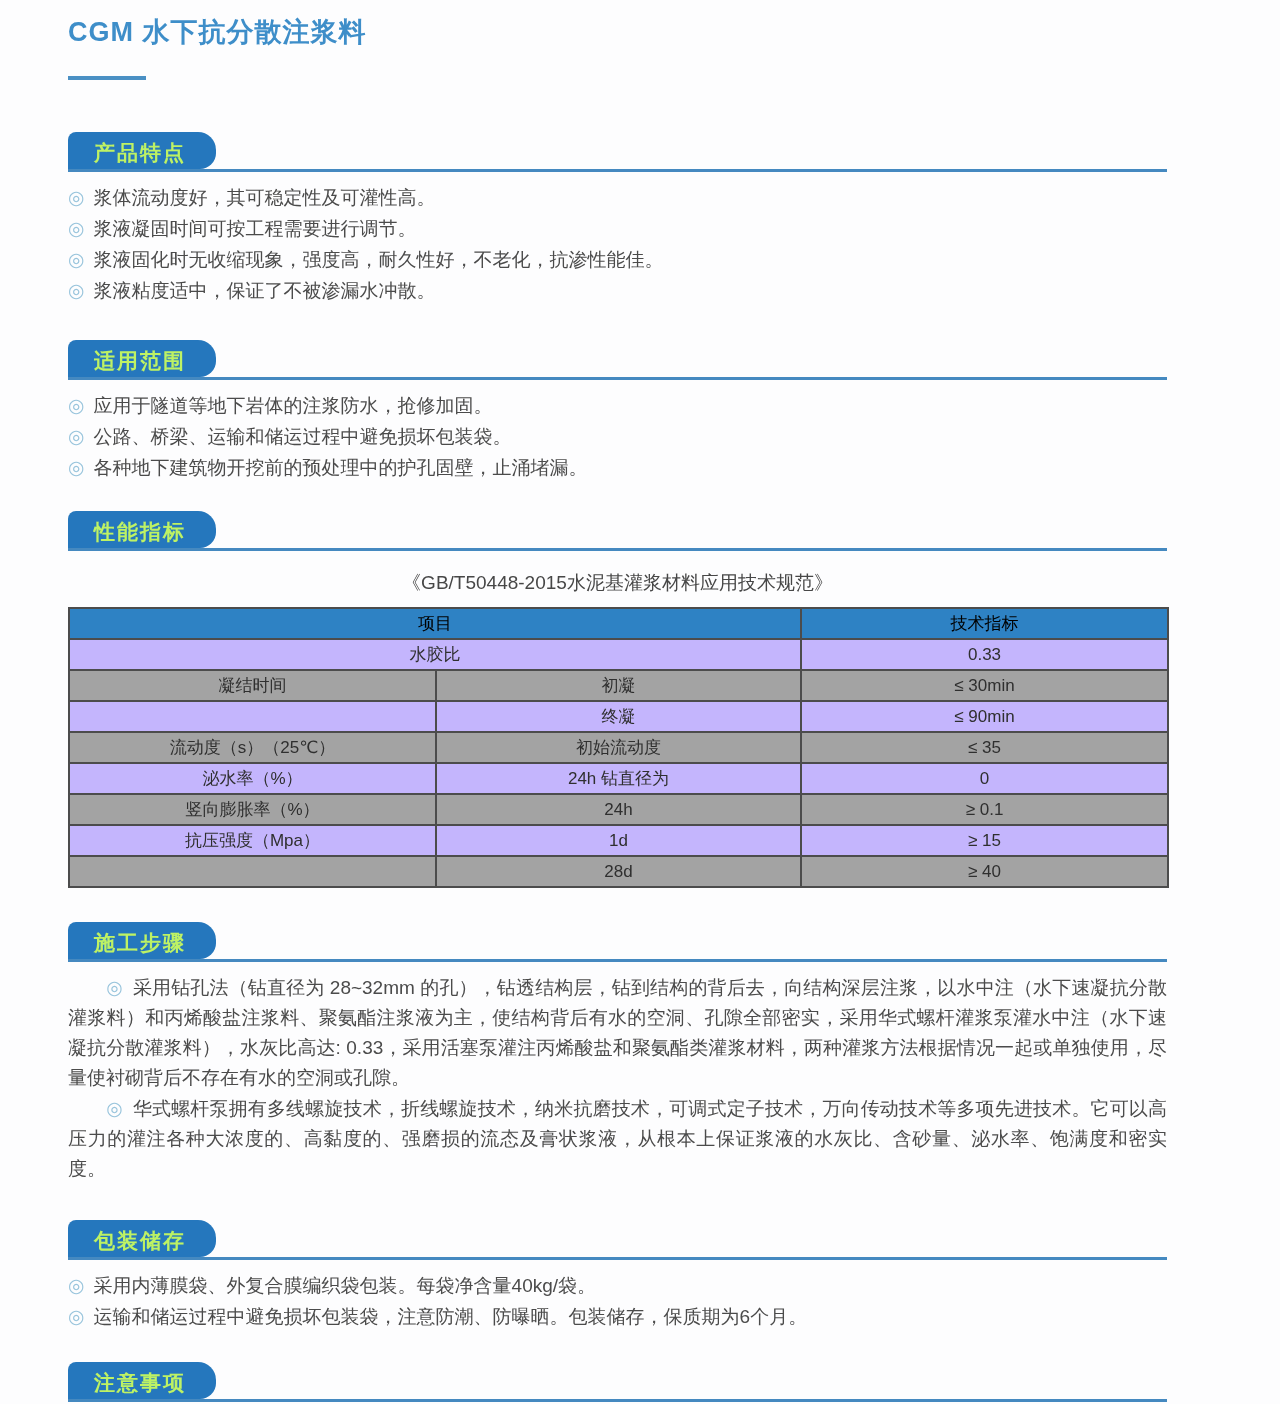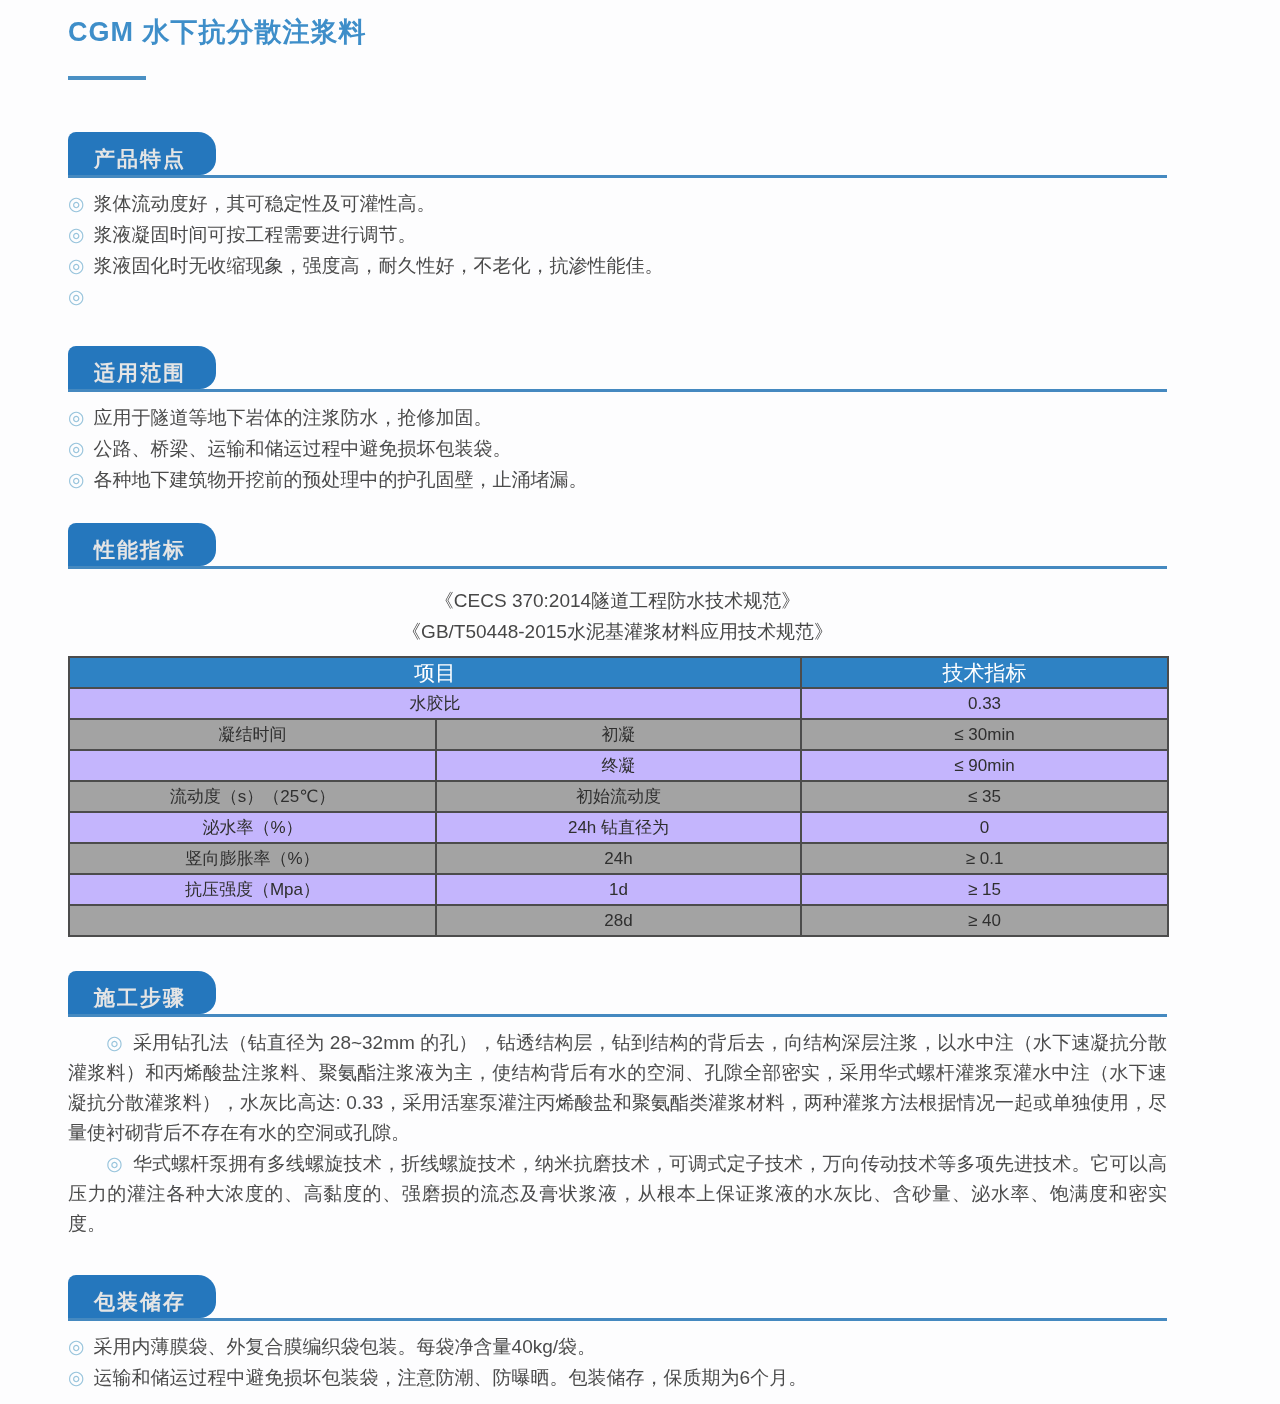--- a/index.html
+++ b/index.html
@@ -28,25 +28,25 @@
   }
 
   
   .sec-head {
     border-bottom: 3px solid #4589c0;
     line-height: 0;
   }
   .sec-badge {
     display: inline-block;
     background: #2577bd;
-    color: #e5e5e5;
+    color: #bef264;
     font-size: 21px;
     font-weight: bold;
     line-height: 33px;
-    padding: 10px 30px 0 26px;
+    padding: 4px 30px 0 26px;
     border-radius: 8px 18px 16px 0;
     letter-spacing: 2px;
   }
   .mt-features { margin-top: 52px; }
   .mt-scope    { margin-top: 34px; }
   .mt-perf     { margin-top: 28px; }
   .mt-constr   { margin-top: 34px; }
   .mt-pack     { margin-top: 36px; }
   .mt-notes    { margin-top: 30px; }
 
@@ -83,22 +83,22 @@
   table.perf th, table.perf td {
     border: 2px solid #4c4c4c;
     height: 31px;
     text-align: center;
     vertical-align: middle;
     font-weight: normal;
     padding: 0 4px;
   }
   table.perf th {
     background: #2e82c4;
-    color: #ffffff;
-    font-size: 21px;
+    color: #000000;
+    font-size: 17px;
     margin-top: 48px;
   }
   table.perf tr.shade td { background: #c4b5fd; }
   table.perf tr.plain td { background: #a3a3a3; }
   col.c1 { width: 367px; }
   col.c2 { width: 365px; }
   col.c3 { width: 367px; }
 
   
   .paras { margin-top: 10px; }
@@ -131,20 +131,21 @@
       <li>
           <span class="bullet-ico">◎</span>
           <span>浆液凝固时间可按工程需要进行调节。</span>
         </li>
       <li>
           <span class="bullet-ico">◎</span>
           <span>浆液固化时无收缩现象，强度高，耐久性好，不老化，抗渗性能佳。</span>
         </li>
       <li>
           <span class="bullet-ico">◎</span>
+          <span>浆液粘度适中，保证了不被渗漏水冲散。</span>
         </li>
     </ul>
 
     <div class="sec-head mt-scope">
       <span class="sec-badge">适用范围</span>
     </div>
     <ul class="bullets">
       <li>
           <span class="bullet-ico">◎</span>
           <span>应用于隧道等地下岩体的注浆防水，抢修加固。</span>
@@ -156,21 +157,20 @@
       <li>
           <span class="bullet-ico">◎</span>
           <span>各种地下建筑物开挖前的预处理中的护孔固壁，止涌堵漏。</span>
         </li>
     </ul>
 
     <div class="sec-head mt-perf">
       <span class="sec-badge">性能指标</span>
     </div>
     <div class="standards">
-      <div>《CECS 370:2014隧道工程防水技术规范》</div>
       <div>《GB/T50448-2015水泥基灌浆材料应用技术规范》</div>
     </div>
 
     <table class="perf">
       <colgroup>
           <col class="c1">
           <col class="c2">
           <col class="c3">
         </colgroup>
       <tbody>

